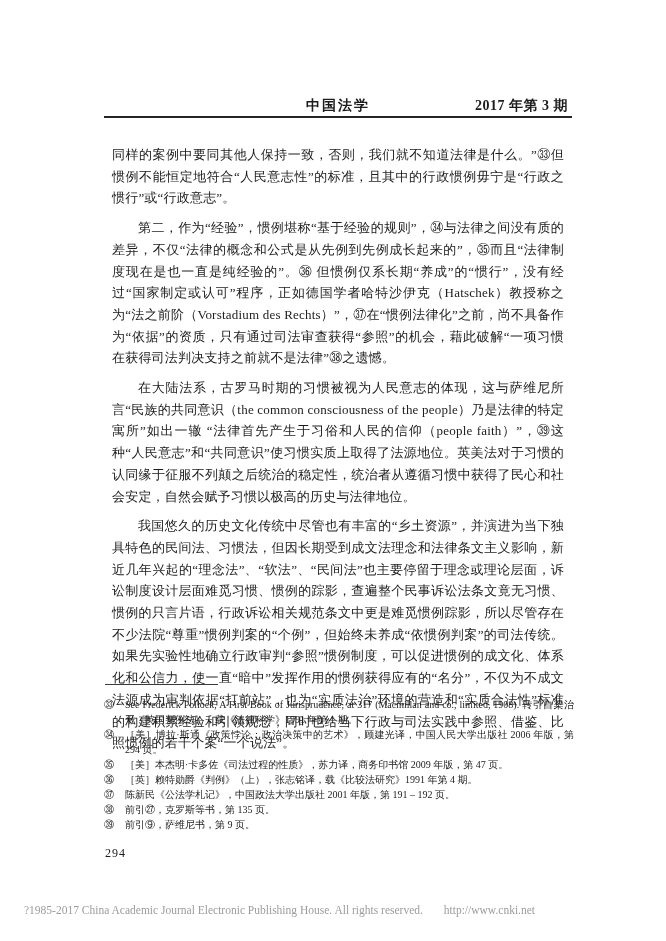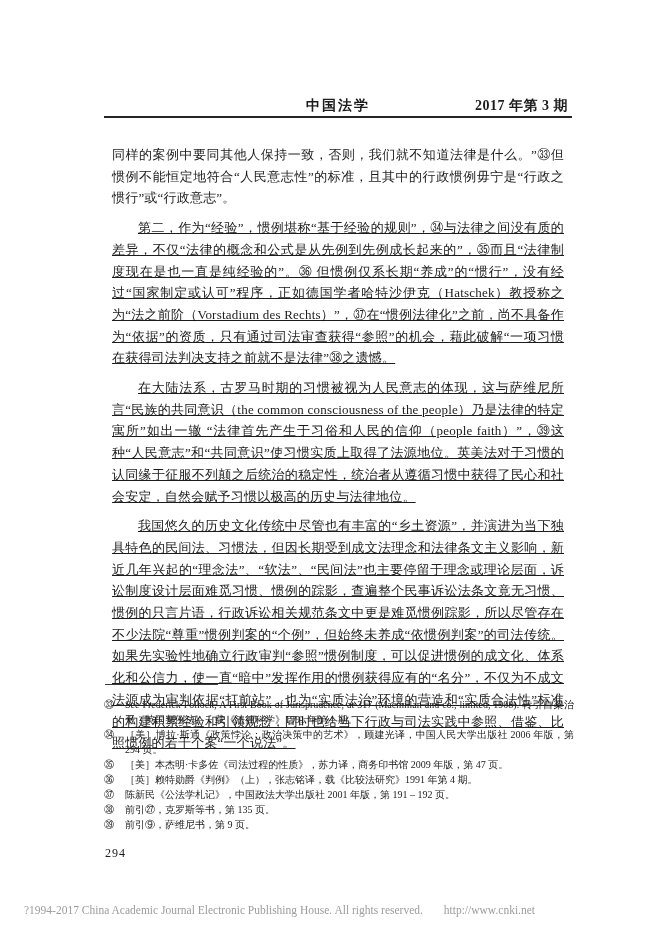--- a/index.html
+++ b/index.html
@@ -57,21 +57,20 @@
   }
   .article p {
     margin: 8px;
     font-size: 13px;
     line-height: 21.7px;
     text-align: justify;
     letter-spacing: 0.2px;
   }
   .article p.indent {
     text-indent: 2em;
-    text-decoration: underline;
   }
   
   .fn-divider {
     position: absolute;
     top: 684px;
     left: 105px;
     width: 113px;
     height: 1px;
     background: #3a3a3a;
   }
@@ -164,17 +163,17 @@
     </div>
     <div class="fn">
       <span class="fn-marker">㊴</span>
       <span class="fn-text">前引⑨，萨维尼书，第 9 页。</span>
     </div>
   </div>
 
   <div class="page-number">294</div>
 
   <div class="footer">
-    <span>?1994-2017 China Academic Journal Electronic Publishing House. All rights reserved.</span>
+    <span>?1985-2017 China Academic Journal Electronic Publishing House. All rights reserved.</span>
     <span class="footer-url">http://www.cnki.net</span>
   </div>
 
 </div>
 
 </body></html>

